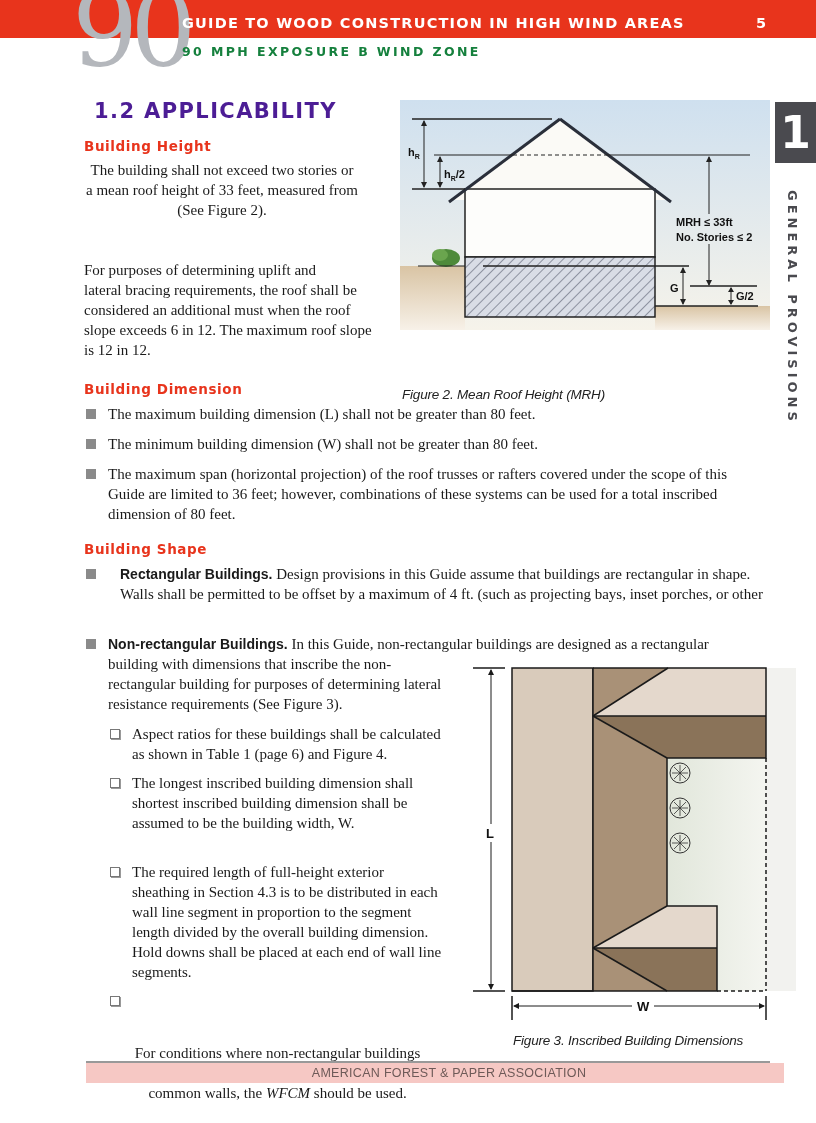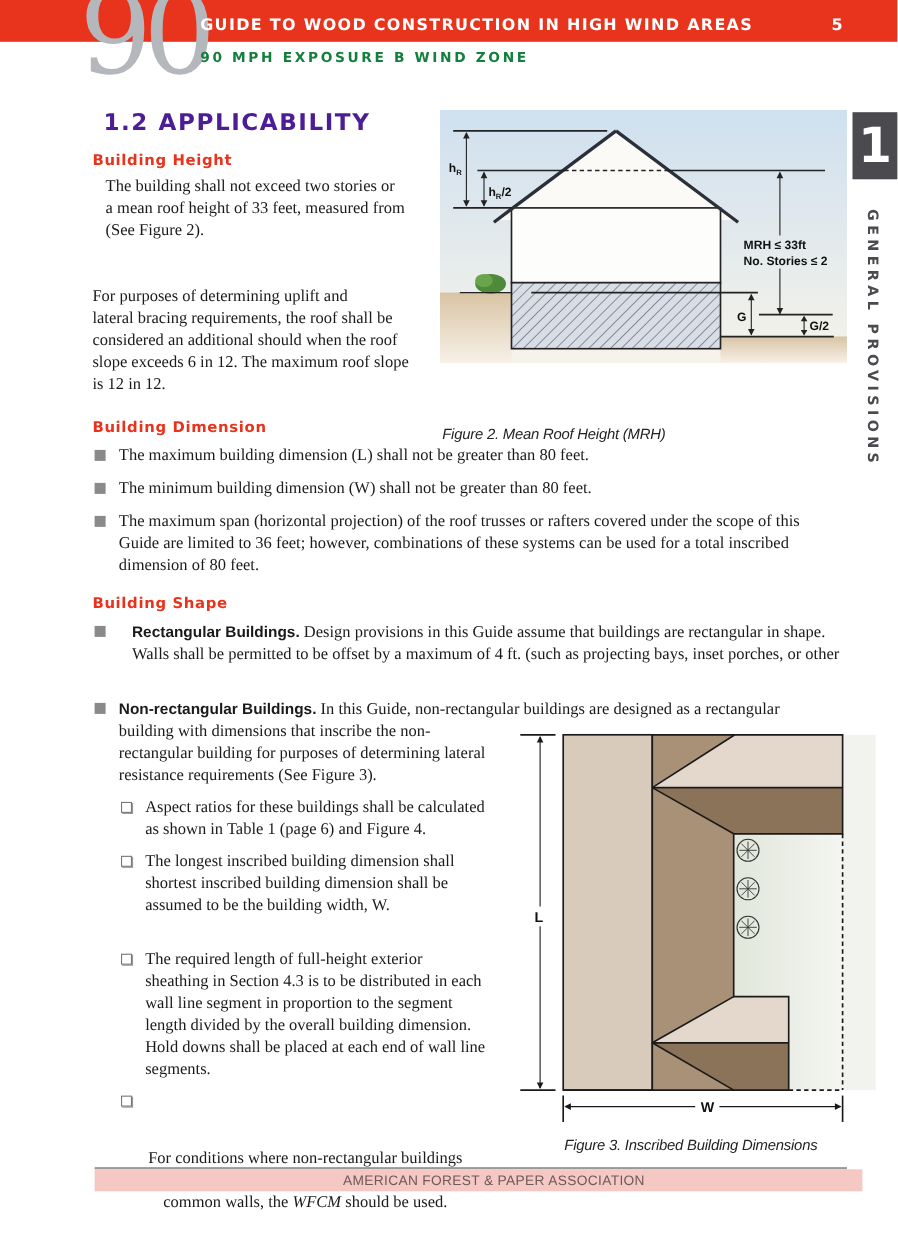--- a/index.html
+++ b/index.html
@@ -33,29 +33,29 @@
 <div class="abs guide-title">GUIDE TO WOOD CONSTRUCTION IN HIGH WIND AREAS</div>
 <div class="abs page-num">5</div>
 <div class="abs subtitle">90 MPH EXPOSURE B WIND ZONE</div>
 
 <div class="abs tab-1">1</div>
 <div class="abs vert-label">GENERAL PROVISIONS</div>
 
 <div class="abs section-title">1.2  APPLICABILITY</div>
 
 <div class="abs subhead" style="left:84px; top:138px;">Building Height</div>
-<div class="abs para" style="left:96px; top:160px;">
+<div class="abs para" style="left:86px; top:160px;text-align:center;">
   <span class="ln">The building shall not exceed two stories or</span>
   <span class="ln">a mean roof height of 33 feet, measured from</span>
   <span class="ln">(See Figure 2).</span>
 </div>
 <div class="abs para" style="left:84px; top:260px;">
   <span class="ln">For purposes of determining uplift and</span>
   <span class="ln">lateral bracing requirements, the roof shall be</span>
-  <span class="ln">considered an additional should when the roof</span>
+  <span class="ln">considered an additional must when the roof</span>
   <span class="ln">slope exceeds 6 in 12. The maximum roof slope</span>
   <span class="ln">is 12 in 12.</span>
 </div>
 
 <svg class="abs" style="left:400px; top:100px;" width="370" height="230" viewBox="400 100 370 230">
   <defs>
     <linearGradient id="sky" x1="0" y1="0" x2="0" y2="1">
       <stop offset="0" stop-color="#cfe0ef"></stop>
       <stop offset="1" stop-color="#f6f3ea"></stop>
     </linearGradient>

